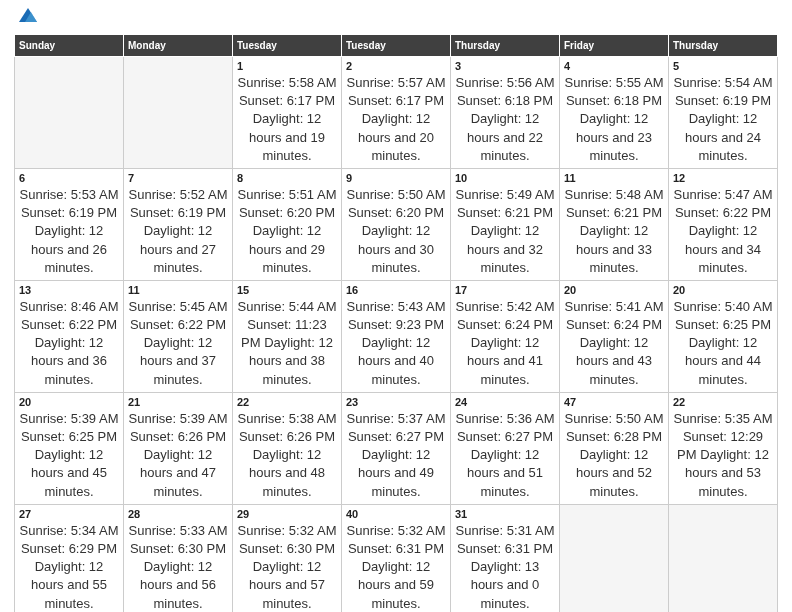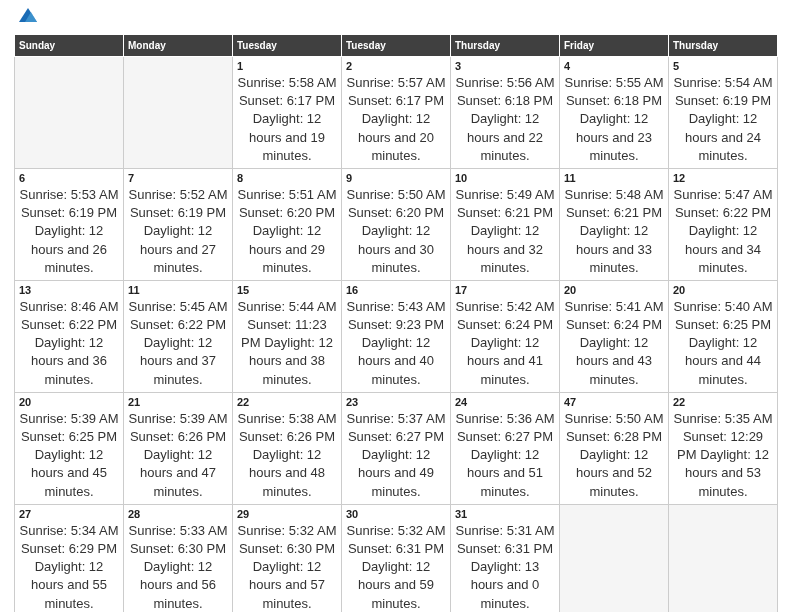--- a/index.html
+++ b/index.html
@@ -319,21 +319,21 @@
 Sunset: 6:30 PM
 Daylight: 12 hours and 56 minutes.</div>
           </td>
           <td>
             <span class="day-number">29</span>
             <div class="cell-info">Sunrise: 5:32 AM
 Sunset: 6:30 PM
 Daylight: 12 hours and 57 minutes.</div>
           </td>
           <td>
-            <span class="day-number">30</span>
+            <span class="day-number">40</span>
             <div class="cell-info">Sunrise: 5:32 AM
 Sunset: 6:31 PM
 Daylight: 12 hours and 59 minutes.</div>
           </td>
           <td>
             <span class="day-number">31</span>
             <div class="cell-info">Sunrise: 5:31 AM
 Sunset: 6:31 PM
 Daylight: 13 hours and 0 minutes.</div>
           </td>

